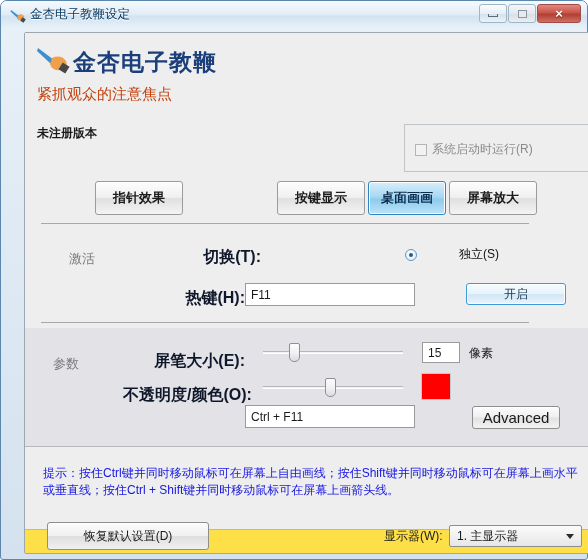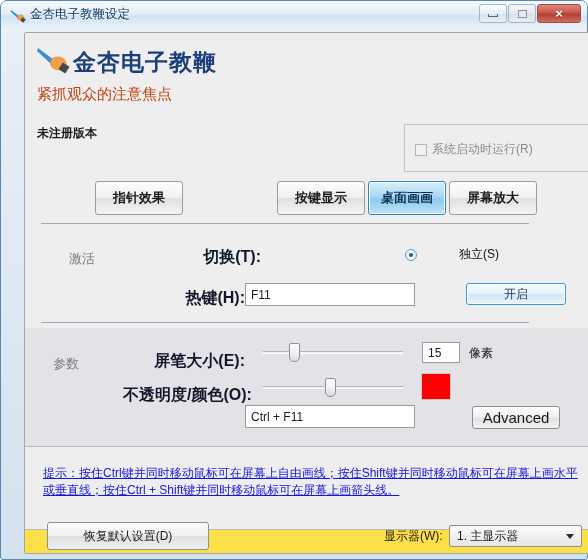--- a/index.html
+++ b/index.html
@@ -226,21 +226,21 @@
     background:linear-gradient(180deg,#fcfcfc 0%,#f0f0f0 48%,#e2e2e2 52%,#f2f2f2 100%);
     box-shadow:inset 0 1px 0 #ffffff;
     font-size:15px; color:#1a1a1a;
     display:flex; align-items:center; justify-content:center;
     cursor:default;
   }
 
   
   #hint {
     position:absolute; left:18px; top:432px; width:540px;
-    font-size:12px; color:#1616e0; line-height:17px;text-decoration:underline;
+    font-size:12px; color:#1616e0; line-height:17px;
   }
 
   
   #footer {
     position:absolute; left:0; top:496px; width:572px; height:26px;
     background:#fde047;
     border-top:1px solid #b8b8bc;
   }
   #restore-btn {
     position:absolute; left:22px; top:-8px; width:162px; height:28px;

